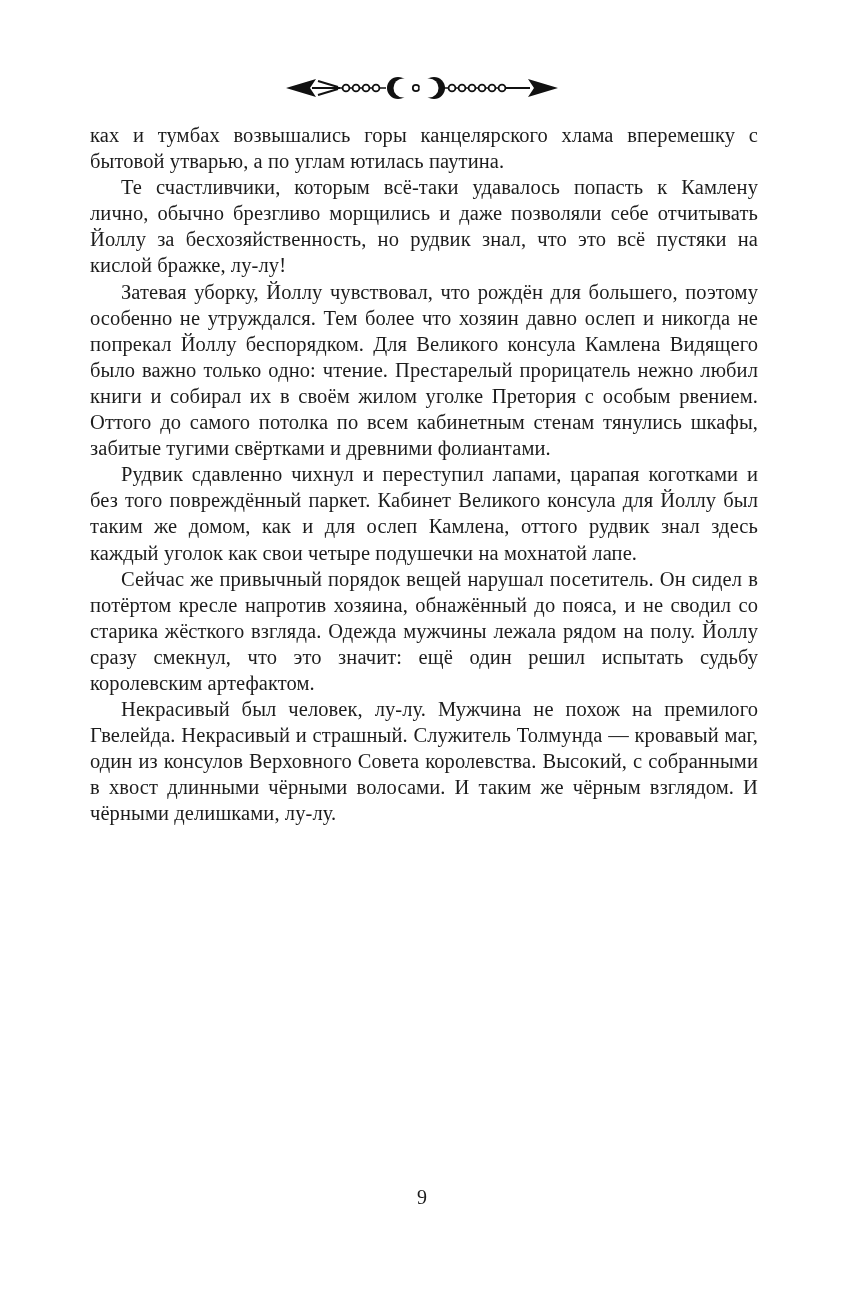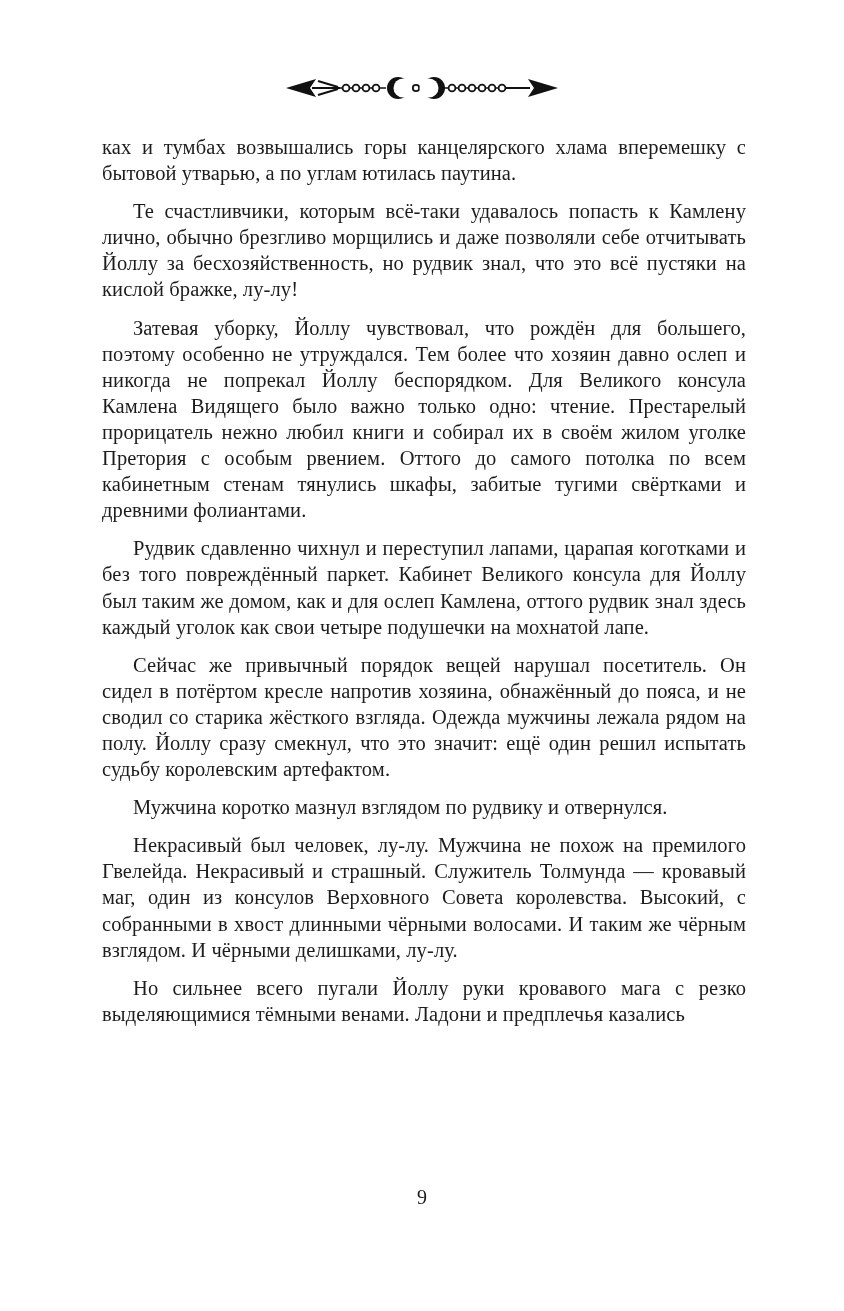--- a/index.html
+++ b/index.html
@@ -31,21 +31,21 @@
       margin-right: 86px;
       font-size: 20.5px;
       line-height: 26.1px;
       text-align: justify;
       letter-spacing: 0.1px;
       hyphens: auto;
       -webkit-hyphens: auto;
     }
 
     .text-block p.para {
-      margin: 12px;
+      margin: 0;
       text-indent: 0;
     }
 
     .text-block p.para.indent {
       text-indent: 31px;
     }
 
     .page-number {
       position: absolute;
       bottom: 102px;
@@ -95,20 +95,18 @@
       <polygon points="276,16 246,7 252,16 246,25" fill="#111"></polygon>
     </svg>
   </div>
 
   <div class="text-block" id="paragraphs-container">
       <p class="para" lang="ru">ках и тумбах возвышались горы канцелярского хлама вперемешку с бытовой утварью, а по углам ютилась паутина.</p>
       <p class="para indent" lang="ru">Те счастливчики, которым всё-таки удавалось попасть к Камлену лично, обычно брезгливо морщились и даже позволяли себе отчитывать Йоллу за бесхозяйственность, но рудвик знал, что это всё пустяки на кислой бражке, лу-лу!</p>
       <p class="para indent" lang="ru">Затевая уборку, Йоллу чувствовал, что рождён для большего, поэтому особенно не утруждался. Тем более что хозяин давно ослеп и никогда не попрекал Йоллу беспорядком. Для Великого консула Камлена Видящего было важно только одно: чтение. Престарелый прорицатель нежно любил книги и собирал их в своём жилом уголке Претория с особым рвением. Оттого до самого потолка по всем кабинетным стенам тянулись шкафы, забитые тугими свёртками и древними фолиантами.</p>
       <p class="para indent" lang="ru">Рудвик сдавленно чихнул и переступил лапами, царапая коготками и без того повреждённый паркет. Кабинет Великого консула для Йоллу был таким же домом, как и для ослеп Камлена, оттого рудвик знал здесь каждый уголок как свои четыре подушечки на мохнатой лапе.</p>
       <p class="para indent" lang="ru">Сейчас же привычный порядок вещей нарушал посетитель. Он сидел в потёртом кресле напротив хозяина, обнажённый до пояса, и не сводил со старика жёсткого взгляда. Одежда мужчины лежала рядом на полу. Йоллу сразу смекнул, что это значит: ещё один решил испытать судьбу королевским артефактом.</p>
-      <p class="para indent" lang="ru">Мужчина коротко мазнул взглядом по рудвику и отвернулся.</p>
       <p class="para indent" lang="ru">Некрасивый был человек, лу-лу. Мужчина не похож на премилого Гвелейда. Некрасивый и страшный. Служитель Толмунда — кровавый маг, один из консулов Верховного Совета королевства. Высокий, с собранными в хвост длинными чёрными волосами. И таким же чёрным взглядом. И чёрными делишками, лу-лу.</p>
-      <p class="para indent" lang="ru">Но сильнее всего пугали Йоллу руки кровавого мага с резко выделяющимися тёмными венами. Ладони и предплечья казались</p>
     </div>
 
   <div class="page-number">9</div>
 
 </div>
 
 </body></html>

